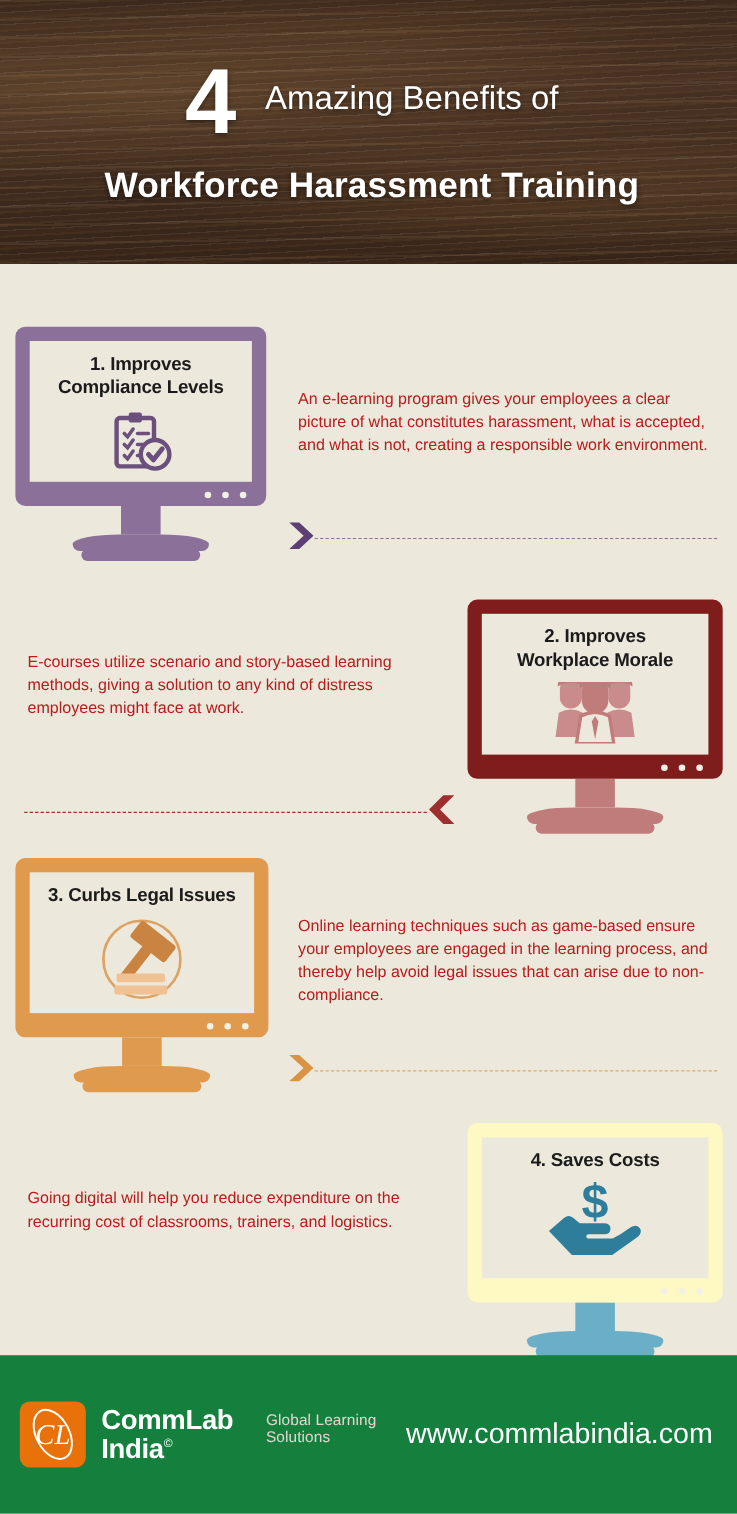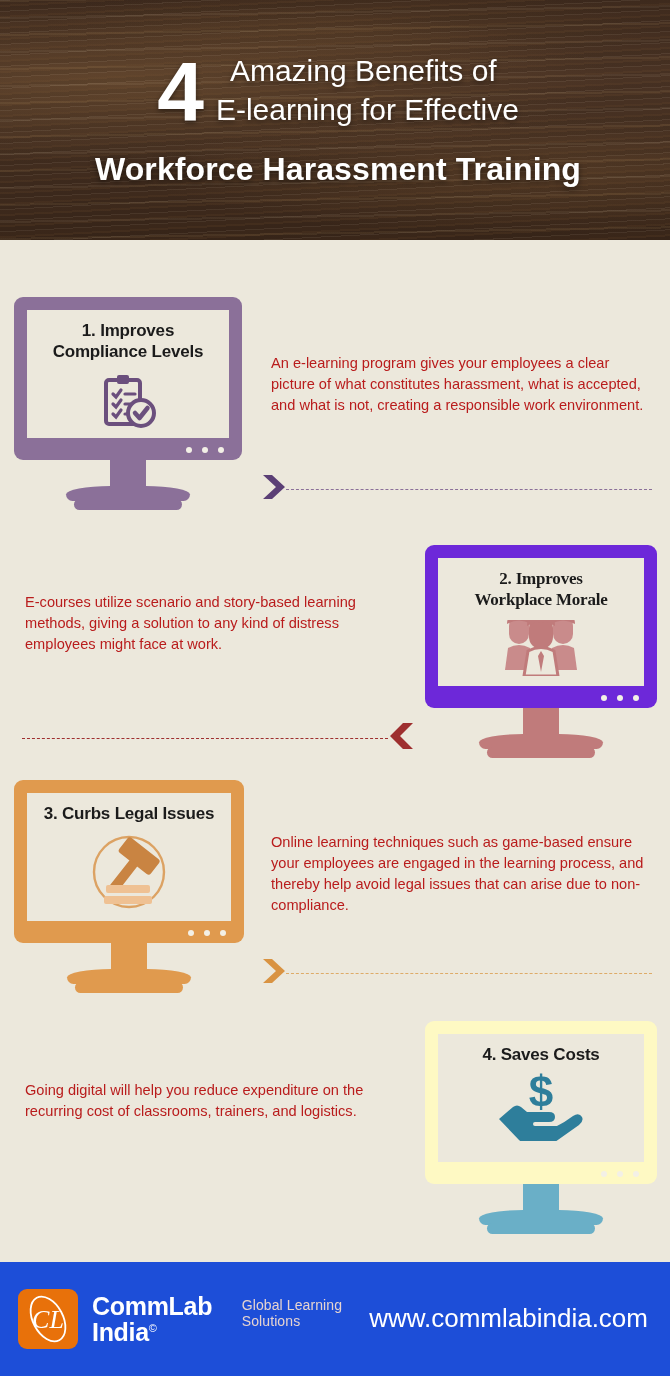--- a/index.html
+++ b/index.html
@@ -155,22 +155,22 @@
   
   .connector { position: absolute; display: flex; align-items: center; }
   .chev { flex: none; }
   .dash { flex: 1; height: 0; border-top: 1.6px dashed; }
 
   
   .footer {
     position: absolute;
     left: 0; bottom: 0;
     width: 670px;
-    height: 114px;
-    background: #1d4ed8;
+    height: 144px;
+    background: #15803d;
     display: flex;
     align-items: center;
     padding: 0 22px 0 18px;
   }
   .footer-brand { display: flex; align-items: center; gap: 14px; }
   .logo-box {
     width: 60px; height: 60px;
     background: #e8710a;
     border-radius: 9px;
     position: relative;
@@ -208,21 +208,20 @@
 <body>
 
 <div class="page">
 
   <div class="header">
     <div class="header-inner">
       <div class="title-top">
         <div class="big-number">4</div>
         <div class="title-lines">
           <div class="title-line-1">Amazing Benefits of</div>
-          <div class="title-line-2">E-learning for Effective</div>
         </div>
       </div>
       <div class="title-bottom">Workforce Harassment Training</div>
     </div>
   </div>
 
   <div class="content">
 
     <div class="monitor" style="left:14px; top:57px; width:228px;">
       <div class="bezel" style="background:#8b7099; height:163px;">
@@ -266,21 +265,21 @@
     <div class="connector" style="left:262px; top:235px; width:390px; height:28px;">
       <span class="chev">
         <svg width="24" height="28" viewBox="0 0 24 28">
           <path d="M1 2 L14 14 L1 26 L10 26 L23 14 L10 2 Z" fill="#5b3f75"></path>
         </svg>
       </span>
       <span class="dash" style="border-color:#8b7099;"></span>
     </div>
 
     <div class="monitor" style="left:425px; top:305px; width:232px;">
-      <div class="bezel" style="background:#6d28d9; height:163px;font-family:Liberation Serif, serif;">
+      <div class="bezel" style="background:#7f1d1d; height:163px;">
         <div class="screen">
           <div class="m-title">
             <span>2. Improves</span><br>
             <span>Workplace Morale</span>
           </div>
           <div class="m-icon">
             <svg width="92" height="56" viewBox="0 0 92 56">
               <g fill="#c98b8b">
 
                 <path d="M14 6 a10 10 0 0 1 20 0 v8 a10 10 0 0 1 -20 0 z"></path>

